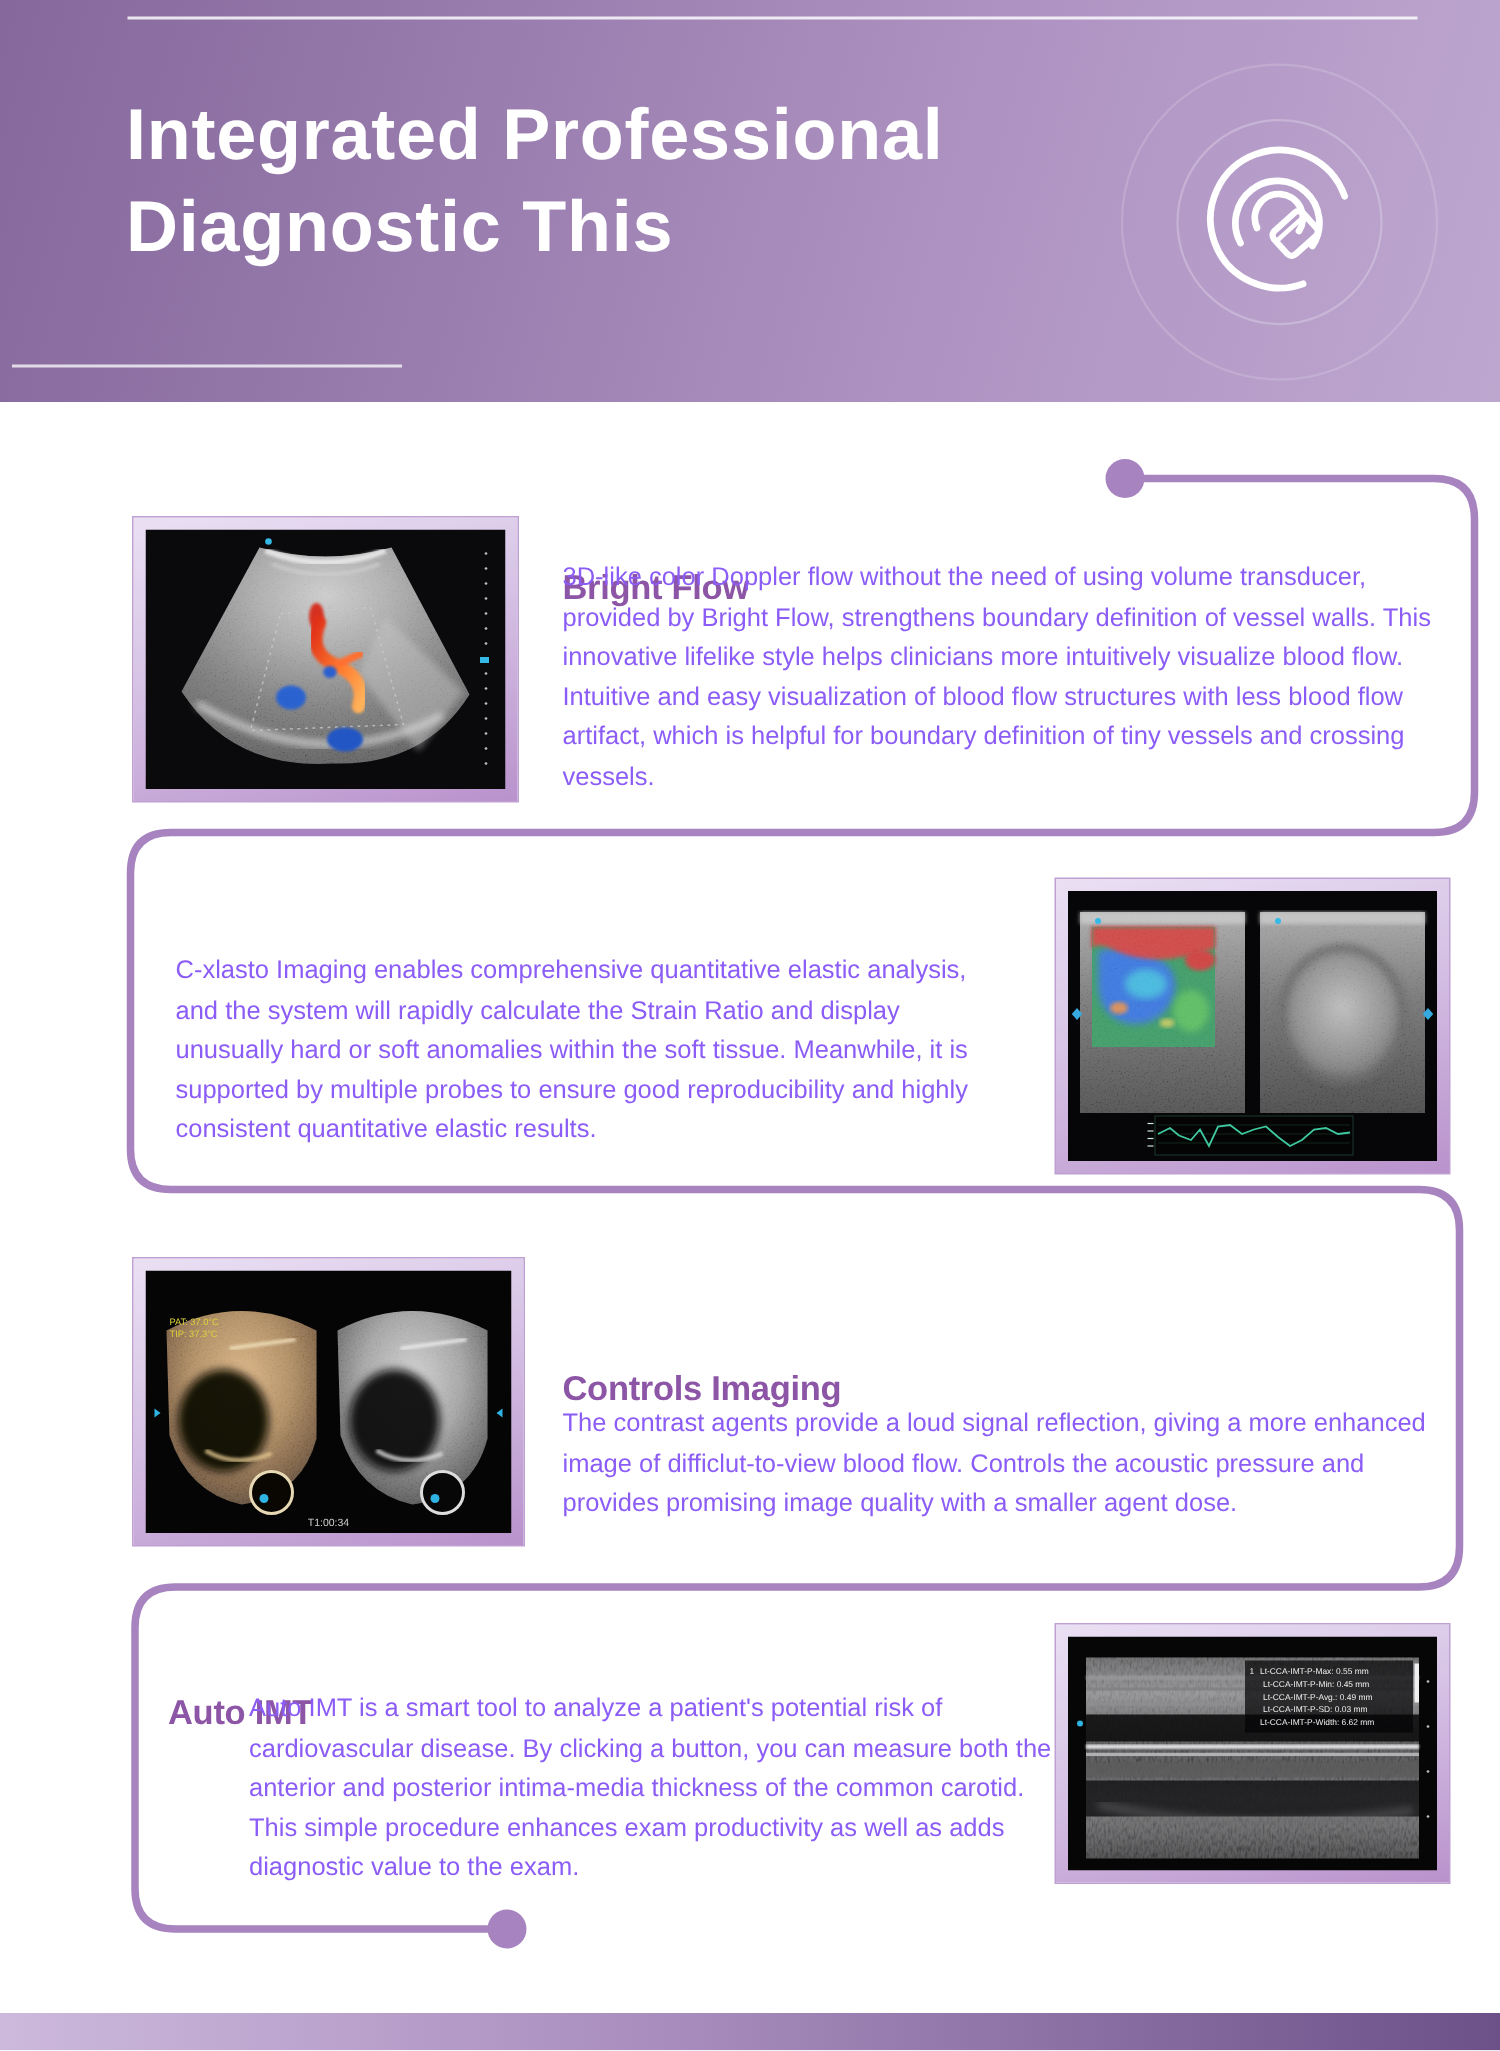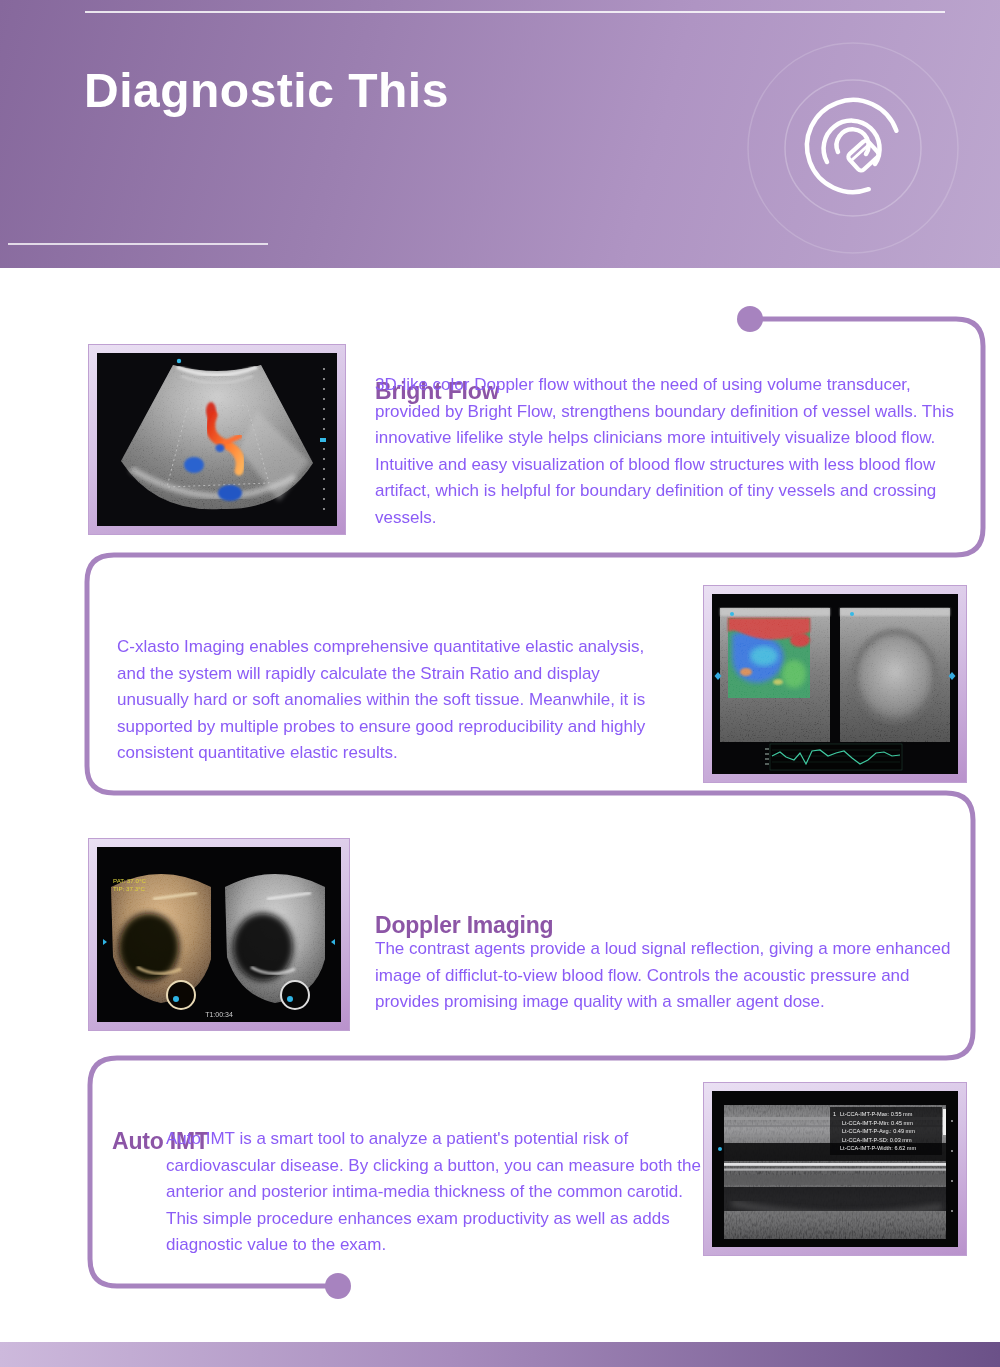--- a/index.html
+++ b/index.html
@@ -25,20 +25,21 @@
   .snake{position:absolute;left:0;top:0;pointer-events:none;}
 </style>
 </head>
 <body>
 
 <div id="page">
 
   <div class="header">
     <div class="topline"></div>
     <div class="title">
+      <div>Integrated Professional</div>
       <div>Diagnostic This</div>
     </div>
     <div class="bottomline"></div>
     <svg class="abs" style="left:722px;top:8px;" width="262" height="260" viewBox="-131 -130 262 260">
       <circle cx="0" cy="10" r="105" fill="none" stroke="rgba(255,255,255,0.16)" stroke-width="1.5"></circle>
       <circle cx="0" cy="10" r="68" fill="none" stroke="rgba(255,255,255,0.24)" stroke-width="1.5"></circle>
       <g stroke="#ffffff" fill="none" stroke-linecap="round">
         <circle cx="0" cy="8" r="46" stroke-width="4.5" stroke-dasharray="217 72" transform="rotate(70 0 8)"></circle>
         <path d="M -26 24 A 28 28 0 1 1 22 26" stroke-width="4.5"></path>
         <path d="M -15 14 A 16 16 0 1 1 13 16" stroke-width="4.5"></path>
@@ -234,21 +235,21 @@
       <path d="M 170 52 L 214 46" stroke="#eeeeee" stroke-width="2.5" filter="url(#u3b1)" opacity="0.9"></path>
       <circle cx="198" cy="148" r="14" fill="#070707" stroke="#dddddd" stroke-width="2"></circle>
       <circle cx="193" cy="152" r="3" fill="#2fb3e3"></circle>
       <text x="16" y="36" font-size="6.2" fill="#ded43e">PAT: 37.0°C</text>
       <text x="16" y="44" font-size="6.2" fill="#ded43e">TIP: 37.3°C</text>
       <text x="122" y="170" font-size="7" fill="#cfcfcf" text-anchor="middle">T1:00:34</text>
       <path d="M 6 92 l 4 3 -4 3 Z" fill="#2fb3e3"></path>
       <path d="M 238 92 l -4 3 4 3 Z" fill="#2fb3e3"></path>
     </svg>
   </div>
-  <div class="h2" style="left:375px;top:876px;">Doppler Imaging</div>
+  <div class="h2" style="left:375px;top:876px;">Controls Imaging</div>
   <div class="para" style="left:375px;top:908px;width:610px;margin-top:28px;">The contrast agents provide a loud signal reflection, giving a more enhanced
 image of difficlut-to-view blood flow. Controls the acoustic pressure and
 provides promising image quality with a smaller agent dose.</div>
 
   <div class="h2" style="left:112px;top:1092px;text-align:center;">Auto IMT</div>
   <div class="para" style="left:130px;top:1126px;width:580px;margin-left:36px;">Auto IMT is a smart tool to analyze a patient's potential risk of
 cardiovascular disease. By clicking a button, you can measure both the
 anterior and posterior intima-media thickness of the common carotid.
 This simple procedure enhances exam productivity as well as adds
 diagnostic value to the exam.</div>

